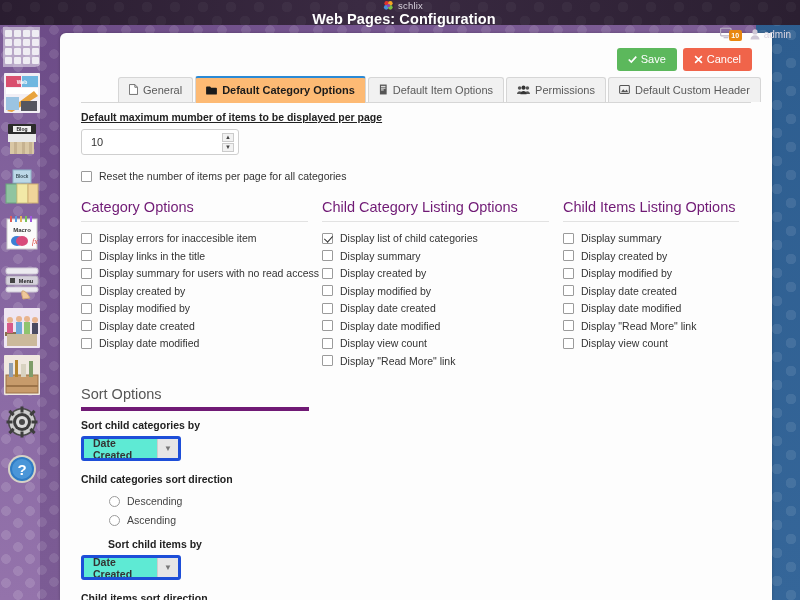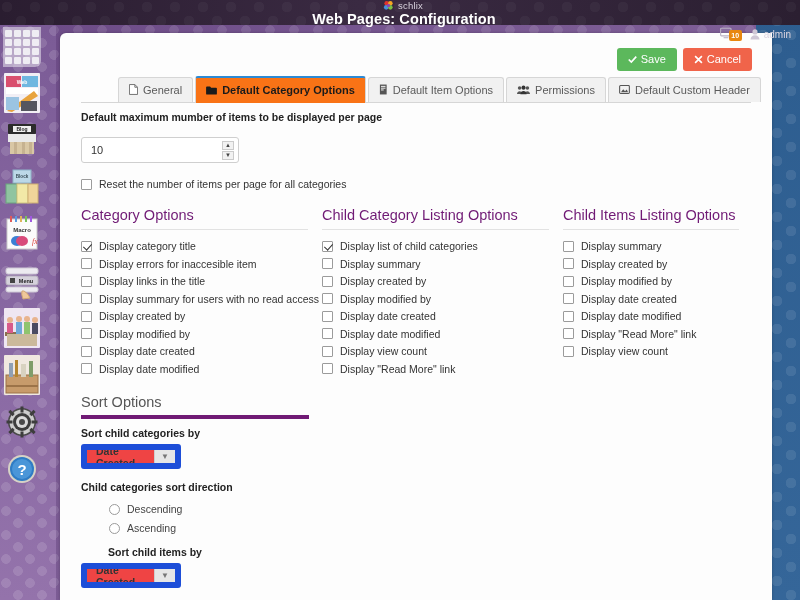--- a/index.html
+++ b/index.html
@@ -69,21 +69,21 @@
     border-radius: 2px;
   }
   .admin-link {
     display: flex; align-items: center; gap: 4px;
     color: #ddd6e1; font-size: 10px; justify-content: space-between;
   }
 
   
   .sidebar {
     position: absolute; top: 25px; left: 0;
-    width: 56px; height: 575px;
+    width: 40px; height: 575px;
     background-color: #7c5c97;
     background-image:
       radial-gradient(circle at 6px 6px, rgba(255,255,255,0.13) 4.6px, rgba(0,0,0,0) 5.1px),
       radial-gradient(circle at 18px 18px, rgba(255,255,255,0.13) 4.6px, rgba(0,0,0,0) 5.1px),
       linear-gradient(180deg, #7b5b96 0%, #8a6aa4 60%, #9473ab 100%);
     background-size: 24px 24px, 24px 24px, 100% 100%;
     z-index: 30;
     overflow: hidden;
   }
   .side-item {
@@ -166,42 +166,43 @@
     font-size: 11px; color: #5a5a5a;
     background: #f1f1f1;
     border: 1px solid #d6d6d6;
     border-bottom: none;
     border-radius: 3px 3px 0 0;
     margin-right: 2px;
     white-space: nowrap;
     cursor: pointer;
   }
   .tab.active {
-    background: #f97316;
+    background: #fdba74;
     color: #1b1b1b; font-weight: bold;
     border-top: 2px solid #2b8ad6;
     height: 27px;
     position: relative; z-index: 2;
   }
   .tabs-underline {
     position: absolute; top: 69px; left: 21px;
     width: 670px; height: 1px; background: #d6d6d6;
     z-index: 23;
   }
 
   
   .form-body {
     position: absolute; top: 72px; left: 21px;
     width: 672px; height: 494px;
     padding: 6px 0 0 0;
     z-index: 22;
   }
   .field-label {
     font-size: 10.5px; font-weight: bold; color: #222;
-    margin-bottom: 14px;
+    margin-bottom: 6px;
+    text-decoration: underline;
   }
   .spinner-input {
     width: 158px; height: 26px;
     border: 1px solid #cfcfcf; border-radius: 3px;
     background: #fff;
     display: flex; align-items: center;
     padding: 0 4px 0 9px;
     font-size: 11px; color: #333;
   }
   .spinner-input .val { flex: 1; }
@@ -261,22 +262,22 @@
     padding-bottom: 5px;
     border-bottom: 4px solid #701a75;
     margin-bottom: 8px;
   }
   .sort-label {
     font-size: 10.5px; font-weight: bold; color: #222;
     margin: 0 0 5px 0;
   }
   .select-box {
     width: 100px; height: 25px;
-    border: 6px solid #1d4ed8; border-radius: 3px;
-    background: #ef4444;
+    border: 3px solid #1d4ed8; border-radius: 3px;
+    background: #5eead4;
     display: flex; align-items: center;
     font-size: 10.5px; font-weight: bold; color: #333;
     margin-bottom: 12px;
     overflow: hidden;
     cursor: pointer;
   }
   .select-box .sel-val { flex: 1; padding-left: 9px; }
   .select-box .sel-arrow {
     width: 21px; height: 100%;
     background: #e6e6e6; border-left: 1px solid #cdcdcd;
@@ -556,24 +557,20 @@
         <span class="chk"></span>
         <span>Reset the number of items per page for all categories</span>
       </div>
 
       <div class="columns">
 
         <div class="col">
           <div class="col-head">Category Options</div>
           <div>
             <div class="chk-row">
-                <span class="chk checked"></span>
-                <span>Display category title</span>
-              </div>
-            <div class="chk-row">
                 <span class="chk"></span>
                 <span>Display errors for inaccesible item</span>
               </div>
             <div class="chk-row">
                 <span class="chk"></span>
                 <span>Display links in the title</span>
               </div>
             <div class="chk-row">
                 <span class="chk"></span>
                 <span>Display summary for users with no read access</span>

